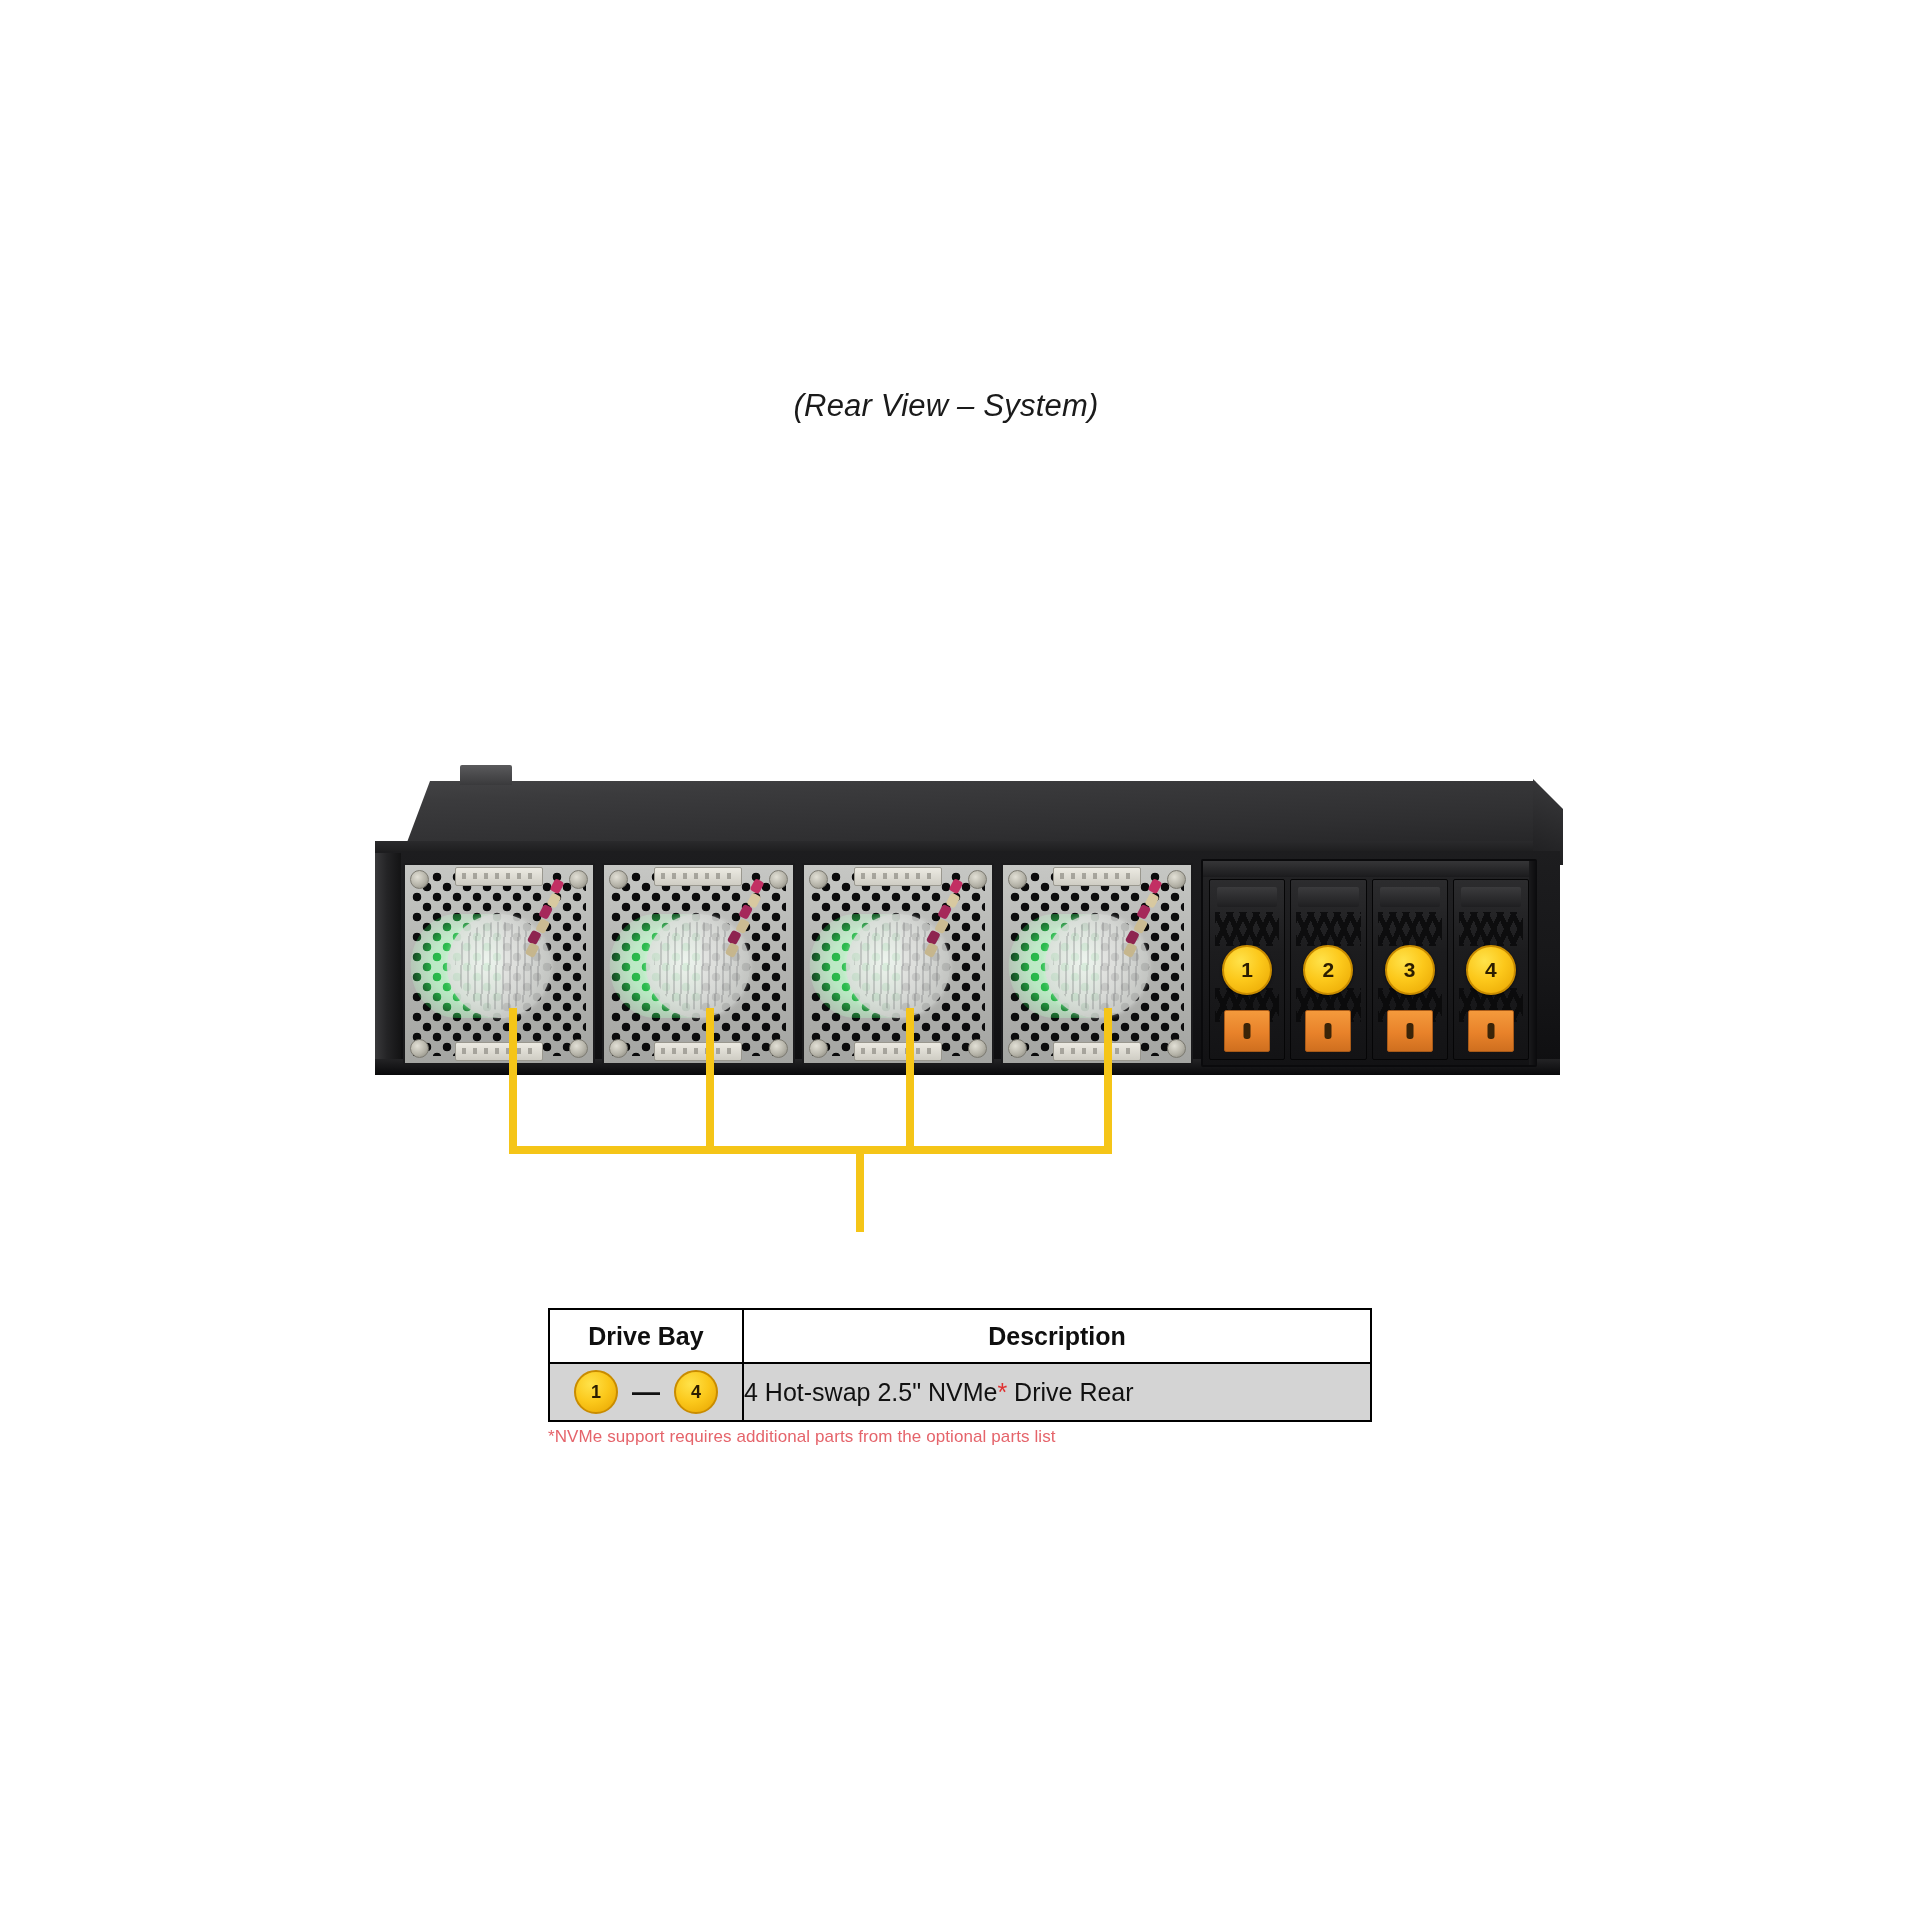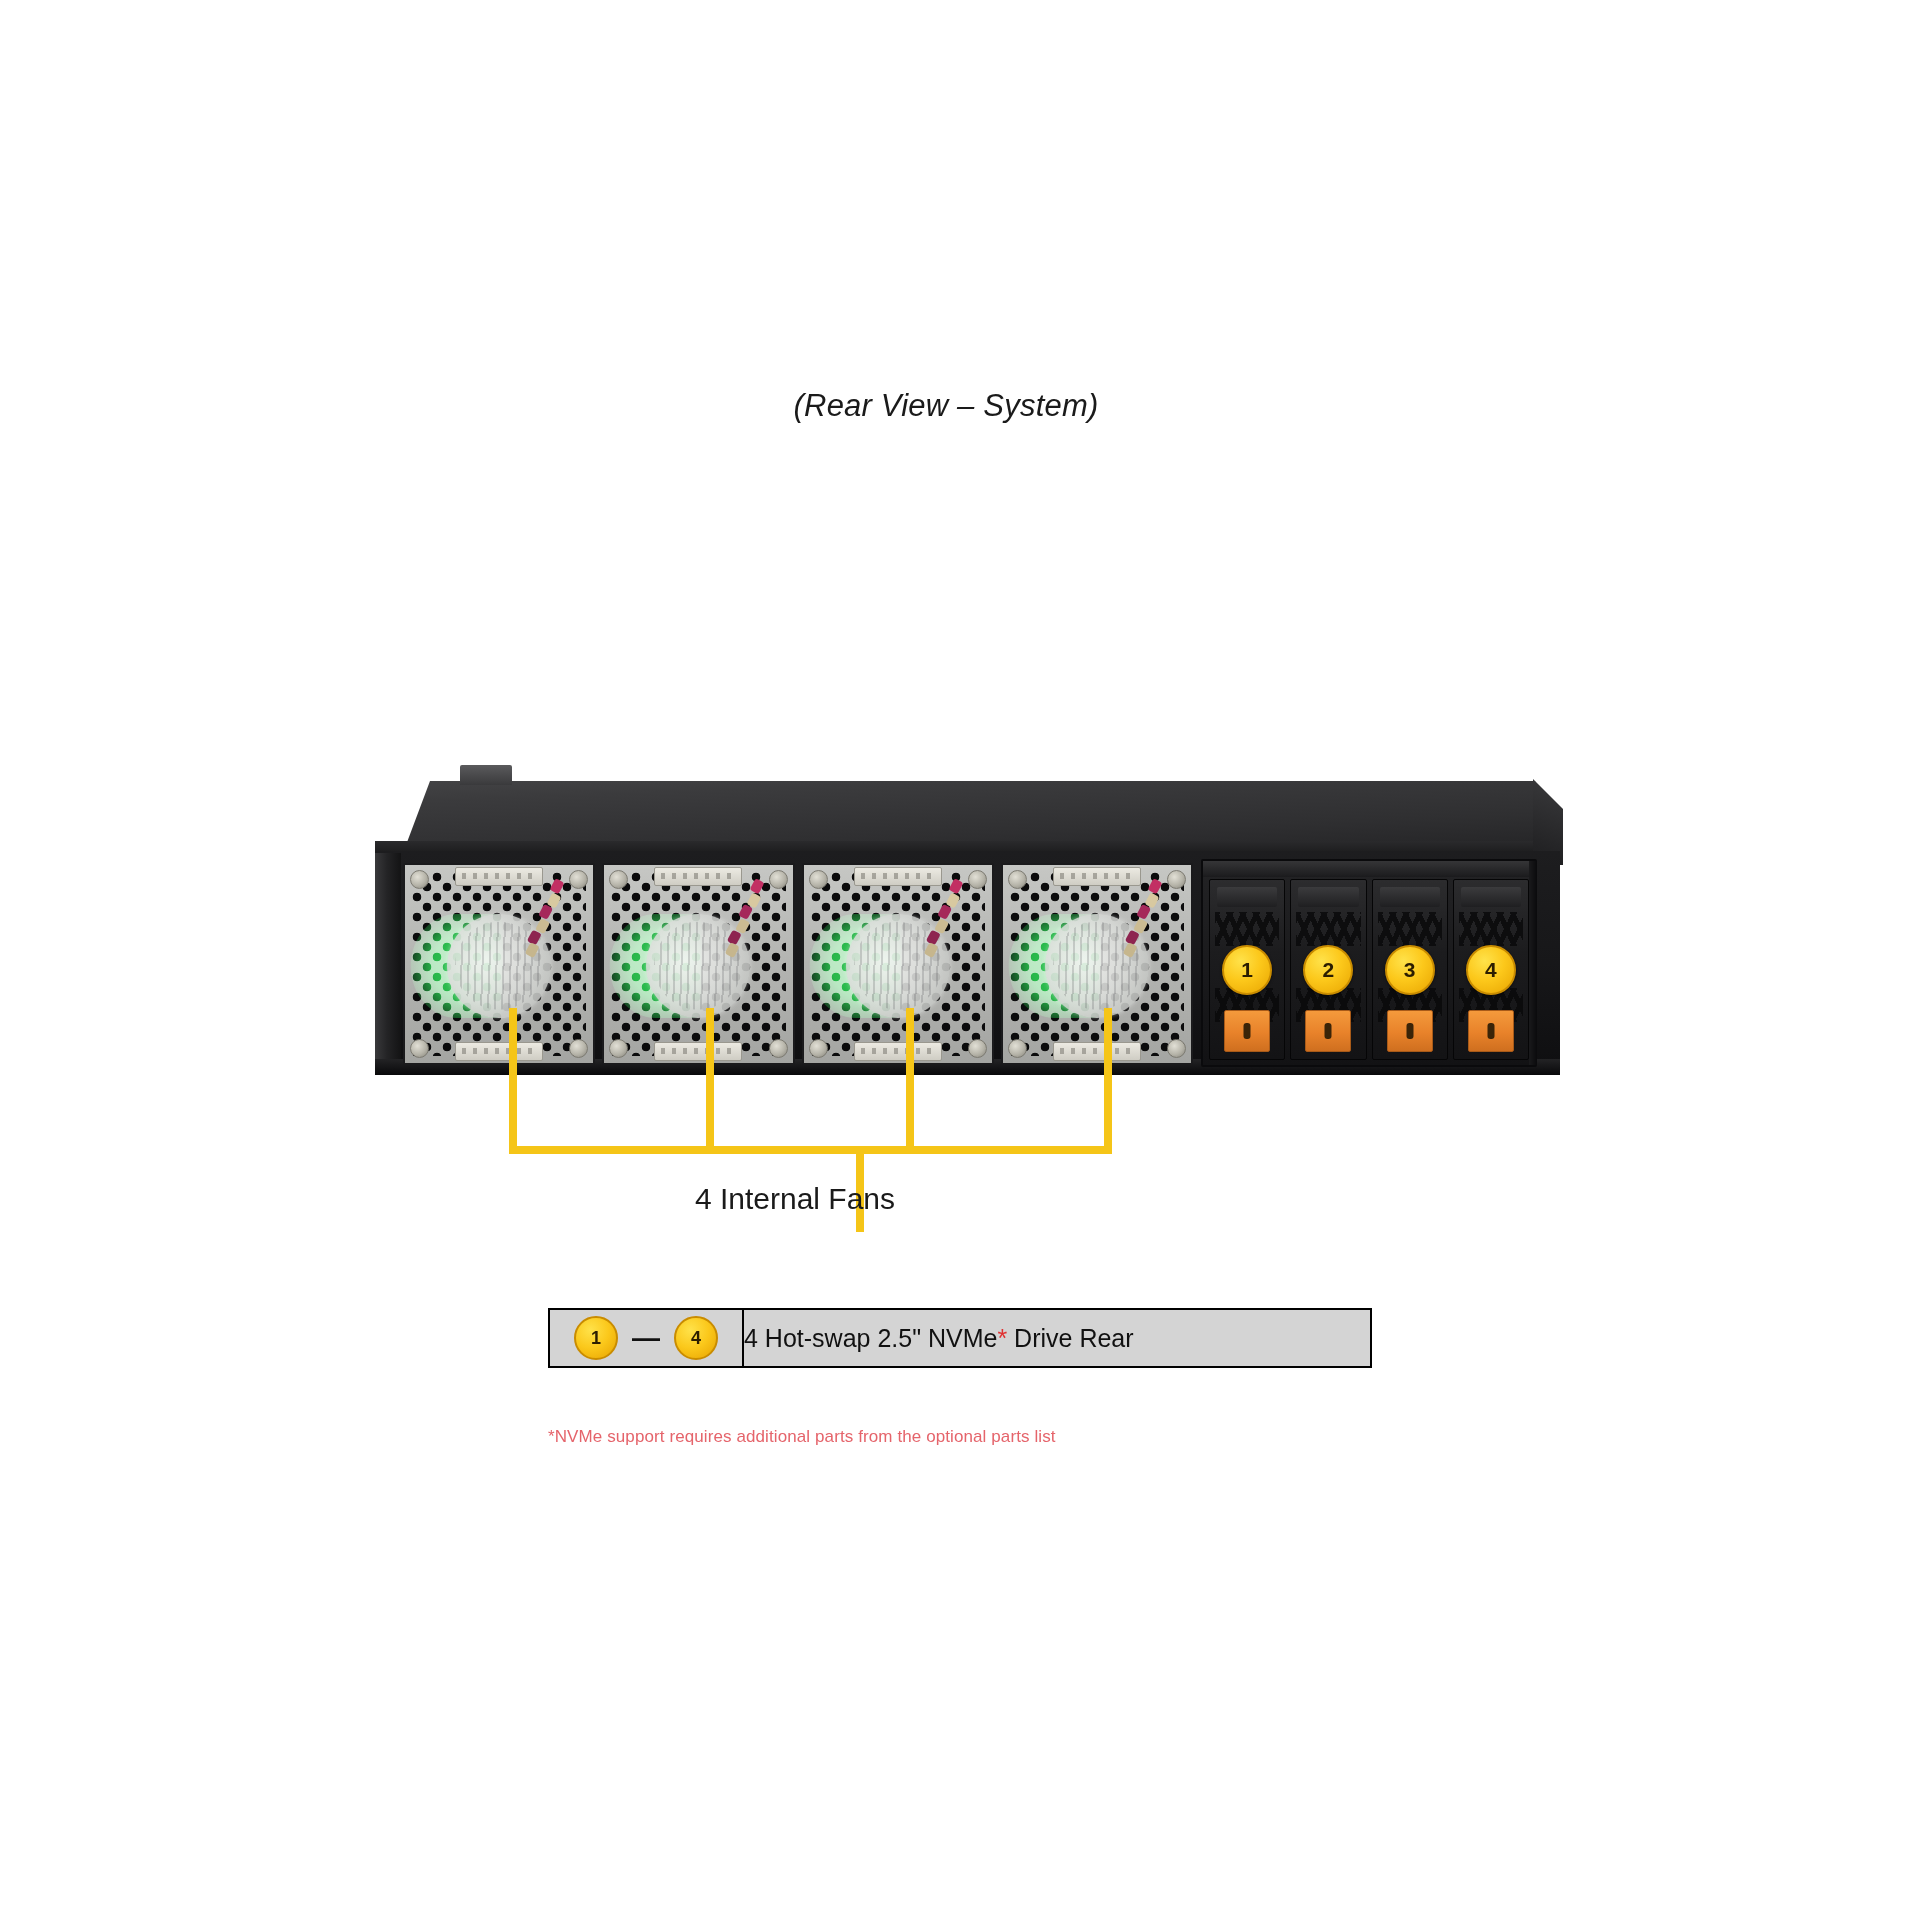--- a/index.html
+++ b/index.html
@@ -410,26 +410,27 @@
       <path d="M 710 1008 L 710 1150"></path>
       <path d="M 910 1008 L 910 1150"></path>
       <path d="M 1108 1008 L 1108 1150"></path>
 
       <path d="M 509 1150 L 1112 1150"></path>
 
       <path d="M 860 1150 L 860 1232"></path>
     </g>
   </svg>
 
-  <div class="fan-label">
-    <span class="fan-label-inner">4 Internal Fans</span>
-  </div>
 
   <table class="tbl">
     <tbody>
+      <tr>
+        <th class="hdr col-bay">Drive Bay</th>
+        <th class="hdr">Description</th>
+      </tr>
       <tr class="row">
         <td class="bay-cell col-bay">
           <div class="bay-badges">
             <span class="tbadge">1</span>
             <span class="dash">—</span>
             <span class="tbadge">4</span>
           </div>
         </td>
         <td class="desc-cell">
           <span>4 Hot-swap 2.5" NVMe</span><span class="star">*</span><span> Drive Rear</span>

